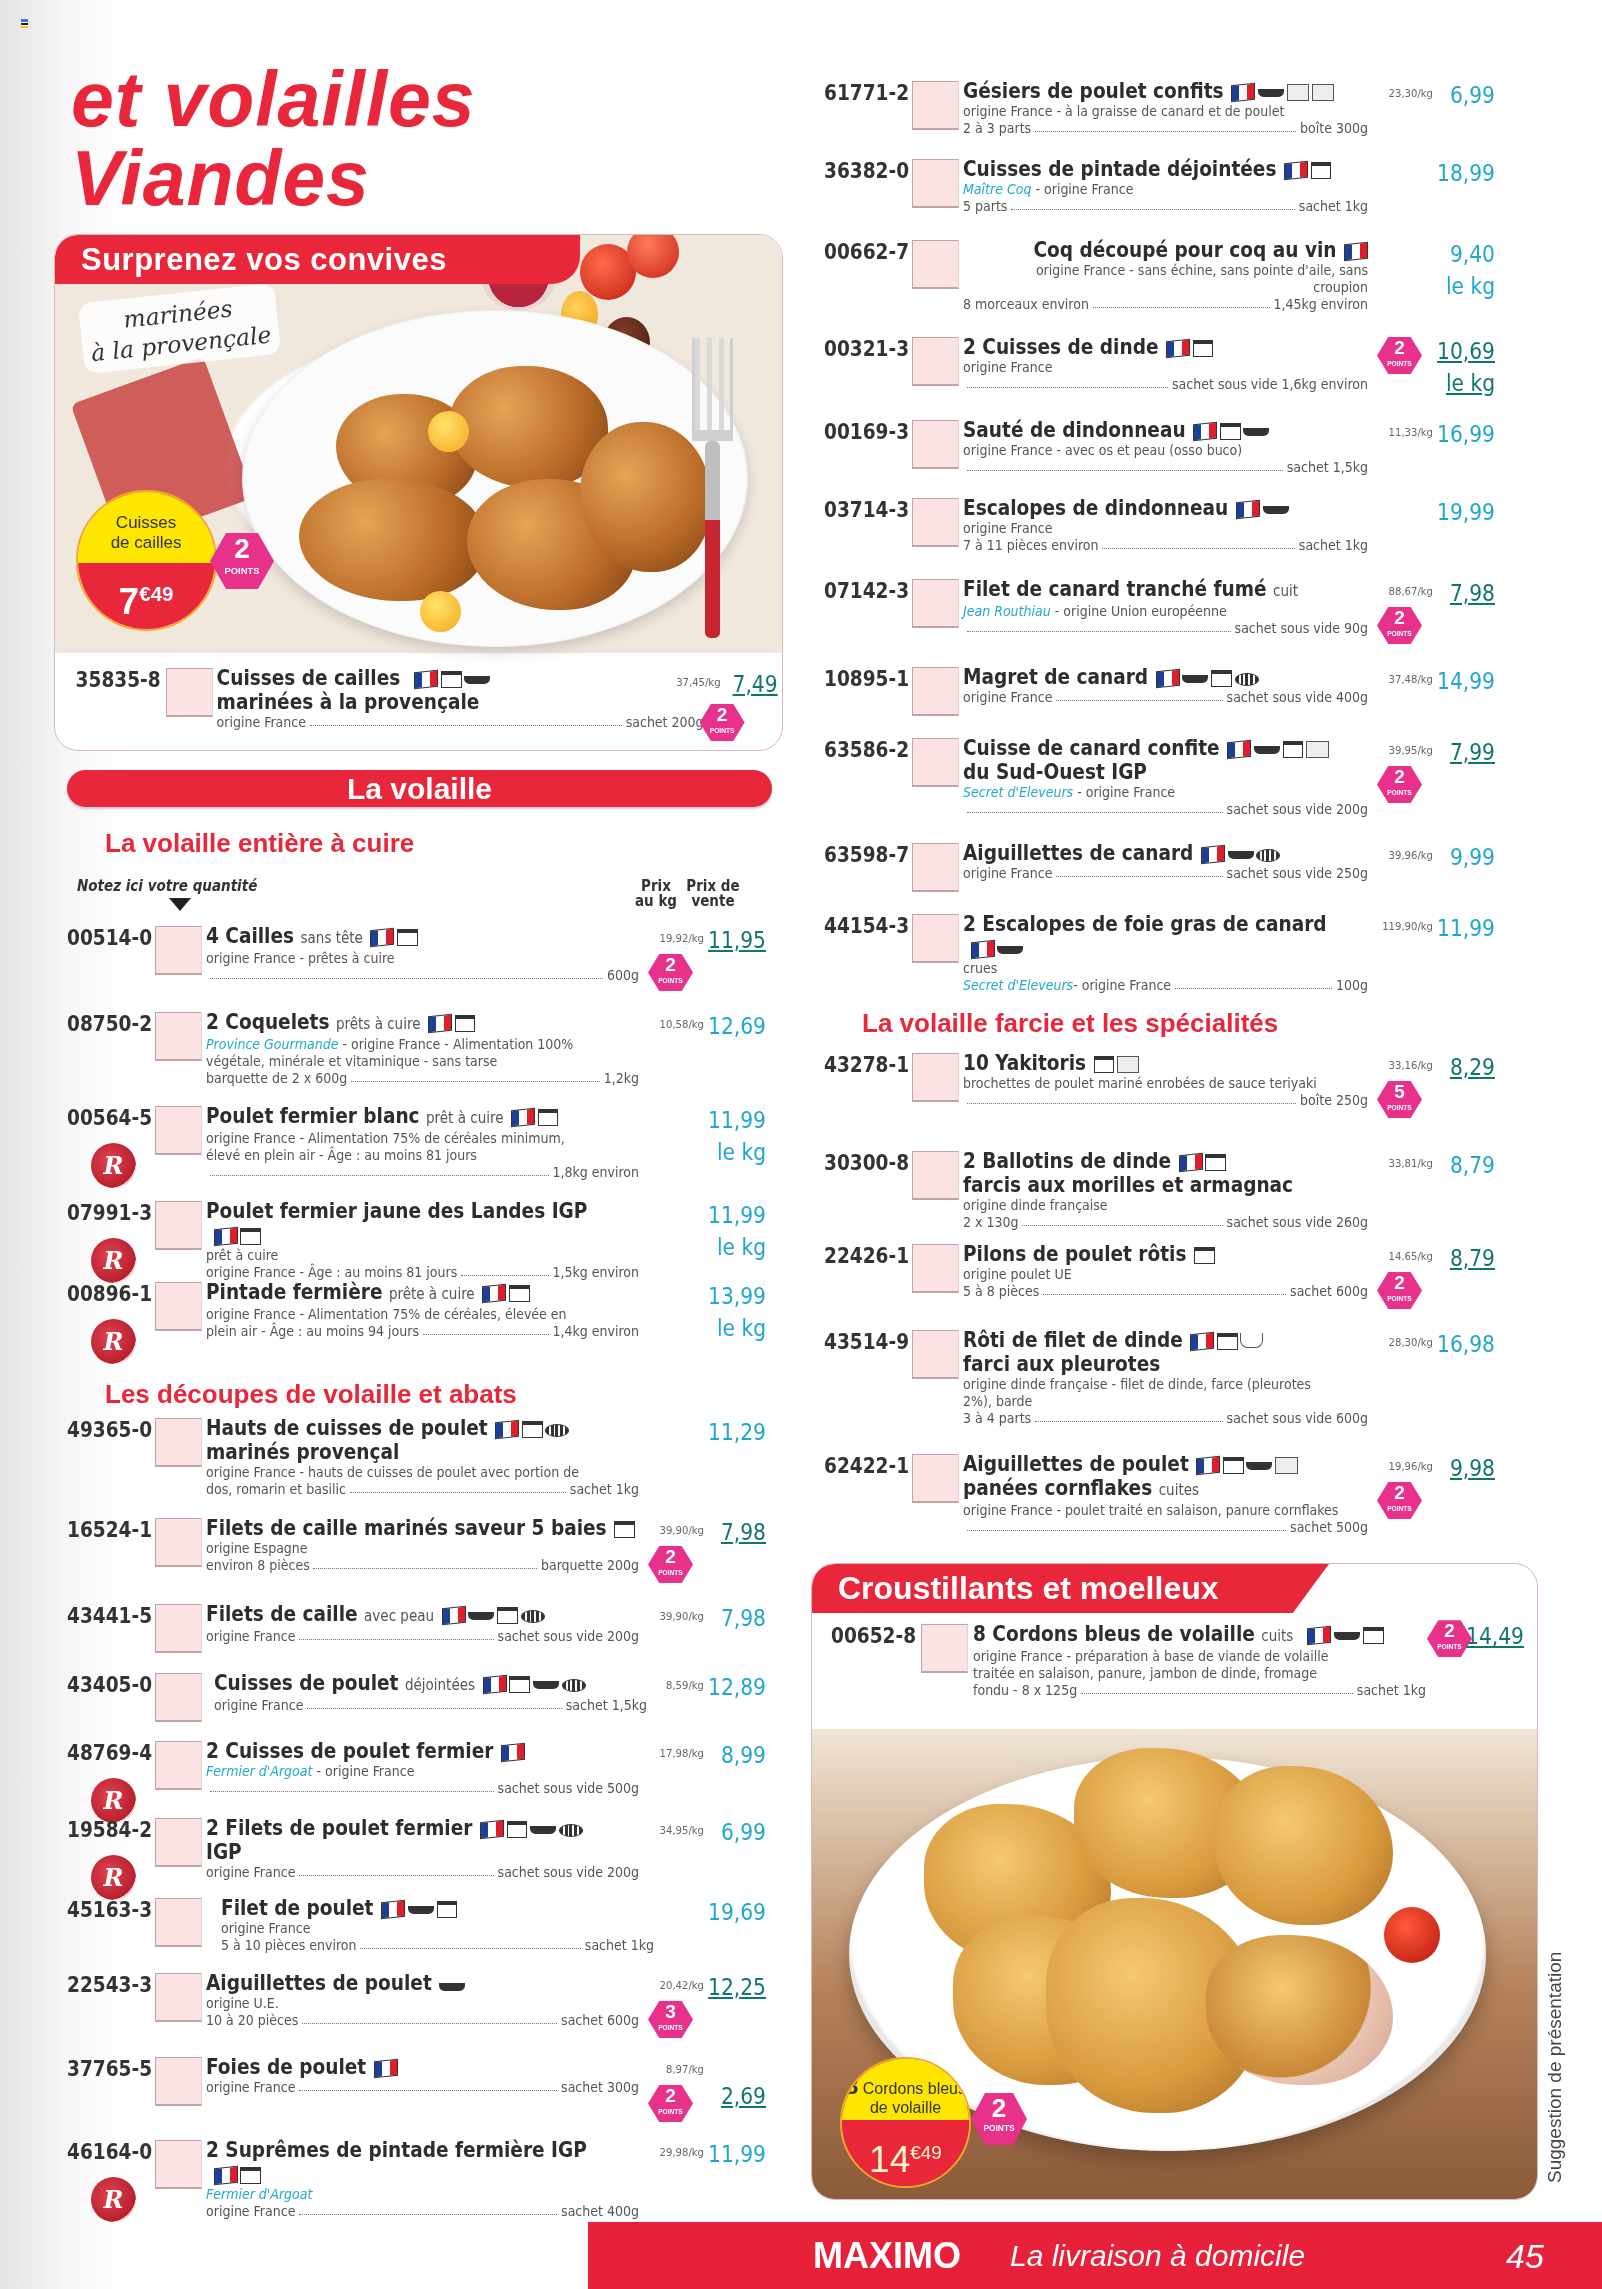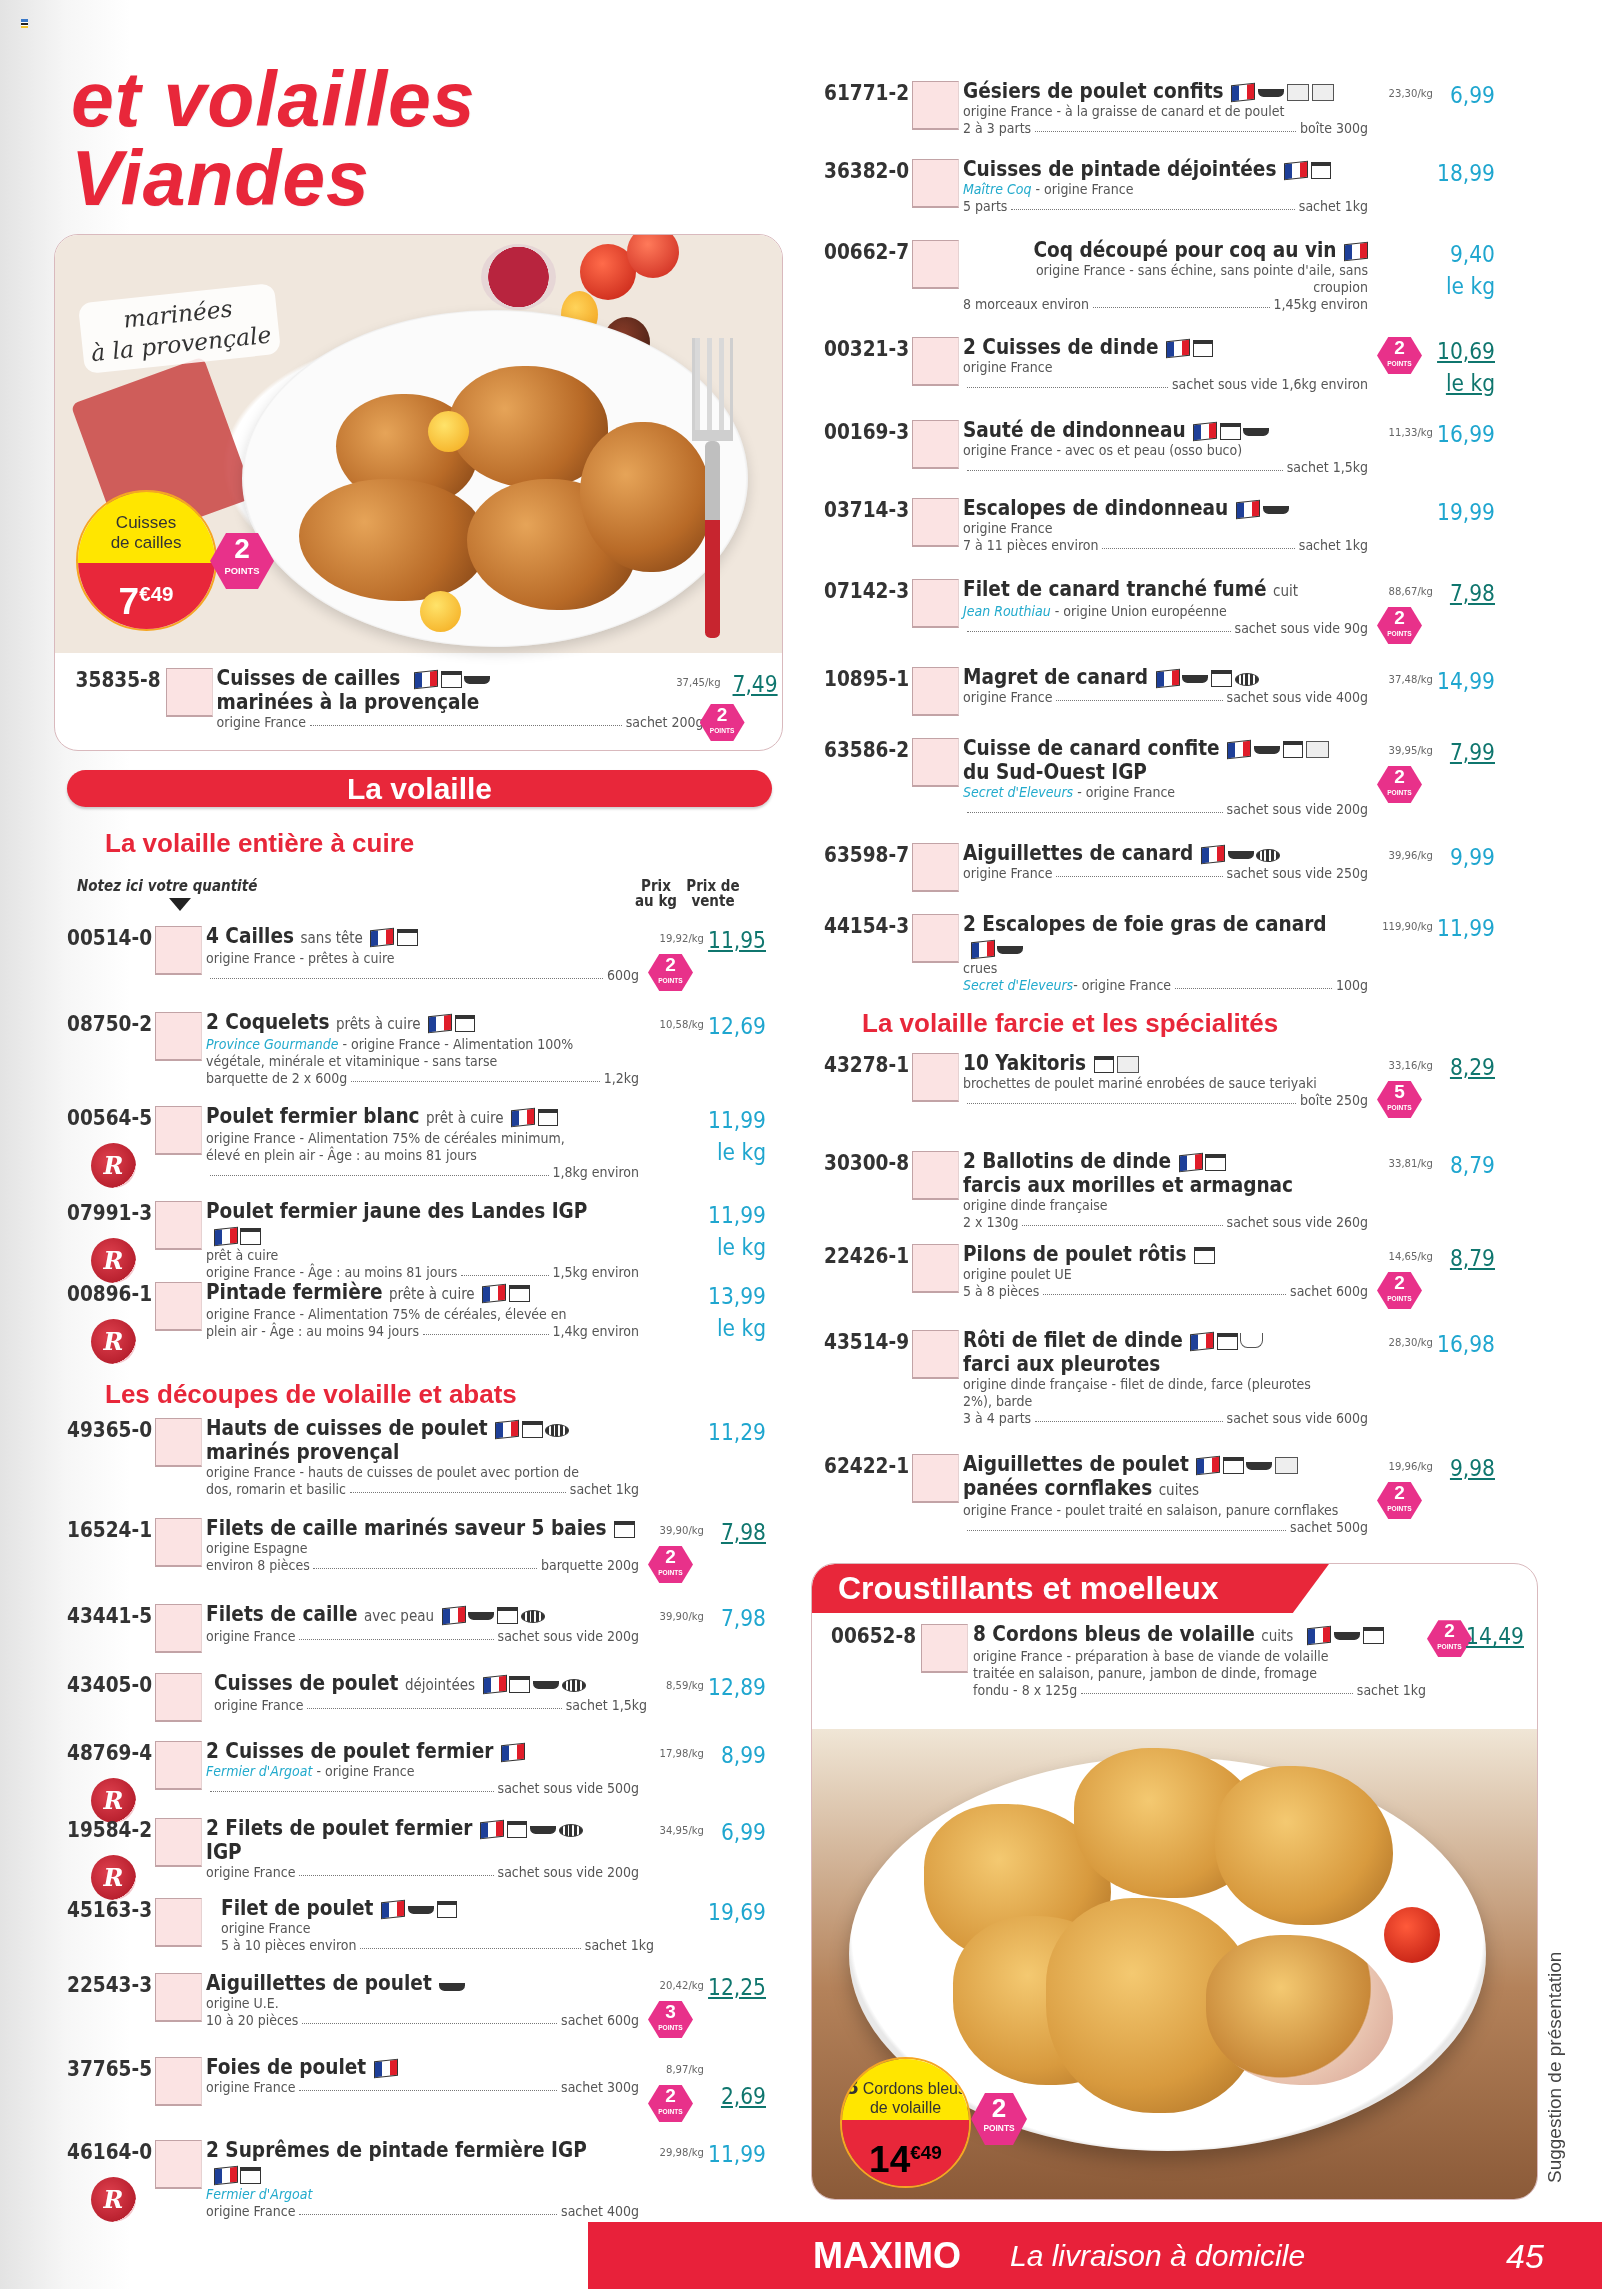--- a/index.html
+++ b/index.html
@@ -98,21 +98,21 @@
     color: #fff; font-weight: bold; font-size: 32px; line-height: 49px; padding-left: 26px; }
   .crousti-photo { position: absolute; left: 0; top: 165px; width: 100%; height: 472px;
     background: linear-gradient(180deg, #f0e6d6 0, #b4825a 55%, #8b5a38 100%); }
   .cb-plate { position: absolute; left: 37px; top: 28px; width: 637px; height: 394px; border-radius: 50%;
     background: radial-gradient(ellipse at 50% 45%, #ffffff 0 70%, #e8e8e8 71%); box-shadow: 0 9.4px 19px rgba(0,0,0,0.25); }
   .cb { position: absolute; border-radius: 40% 55% 45% 50%;
     background: radial-gradient(circle at 40% 35%, #f4c971 0, #d89a3e 60%, #a66a22 100%); }
   .price-bubble2 { position: absolute; left: 28px; top: 328px; width: 131px; height: 131px; border-radius: 50%; overflow: hidden; border: 2.8px solid #f5a623; }
   .price-bubble2 .top { height: 48%; background: #ffe600; color: #333; font-size: 16px; text-align: center; padding-top: 17px; line-height: 19px; }
   .price-bubble2 .top b { font-size: 24px; }
-  .price-bubble2 .bot { height: 52%; background: #e8273a; color: #000000; font-weight: bold; font-size: 37px; text-align: center; line-height: 66px; }
+  .price-bubble2 .bot { height: 52%; background: #e8273a; color: #fef9c3; font-weight: normal; font-size: 37px; text-align: center; line-height: 66px; }
   .price-bubble2 .bot sup { font-size: 19px; vertical-align: 13px; }
   .points-big2 { position: absolute; left: 159px; top: 364px; width: 56px; height: 52px; background: #e8318a;
     clip-path: polygon(25% 0,75% 0,100% 50%,75% 100%,25% 100%,0 50%); color: #fff; text-align: center; }
   .points-big2 .n { font-size: 26px; font-weight: bold; line-height: 30px; display: block; }
   .points-big2 .l { font-size: 8.4px; font-weight: bold; display: block; }
   .suggestion { left: 1544px; top: 2183px; transform: rotate(-90deg); transform-origin: left top; font-size: 19px; color: #444; white-space: nowrap; }
 
   .footer { left: 588px; top: 2222px; width: 1014px; height: 67px; background: #e8213a; }
   .footer .brand-name { position: absolute; left: 225px; top: 13px; color: #fff; font-weight: bold; font-size: 36px; }
   .footer .tag { position: absolute; left: 422px; top: 17px; color: #fff; font-style: italic; font-size: 30px; }
@@ -141,20 +141,21 @@
     <div class="food" style="left:394px;top:131px;width:159px;height:122px;"></div>
     <div class="food" style="left:244px;top:244px;width:187px;height:122px;"></div>
     <div class="food" style="left:412px;top:244px;width:169px;height:131px;"></div>
     <div class="food" style="left:525px;top:187px;width:131px;height:150px;"></div>
     <div class="tomato" style="left:373px;top:176px;width:41px;height:41px;background:radial-gradient(circle at 40% 35%,#ffe36a,#f3a81a);"></div>
     <div class="tomato" style="left:365px;top:356px;width:41px;height:41px;background:radial-gradient(circle at 40% 35%,#ffe36a,#f3a81a);"></div>
     <div class="fork">
         <div class="tines"></div>
         <div class="handle"></div>
       </div>
+    <div class="promo-banner">Surprenez vos convives</div>
     <div class="handwritten">
       <div>marinées</div>
       <div>à la provençale</div>
     </div>
     <div class="price-bubble">
       <div class="top">
           <div>Cuisses</div>
           <div>de cailles</div>
         </div>
       <div class="bot"><span>7</span><sup>€49</sup></div>

